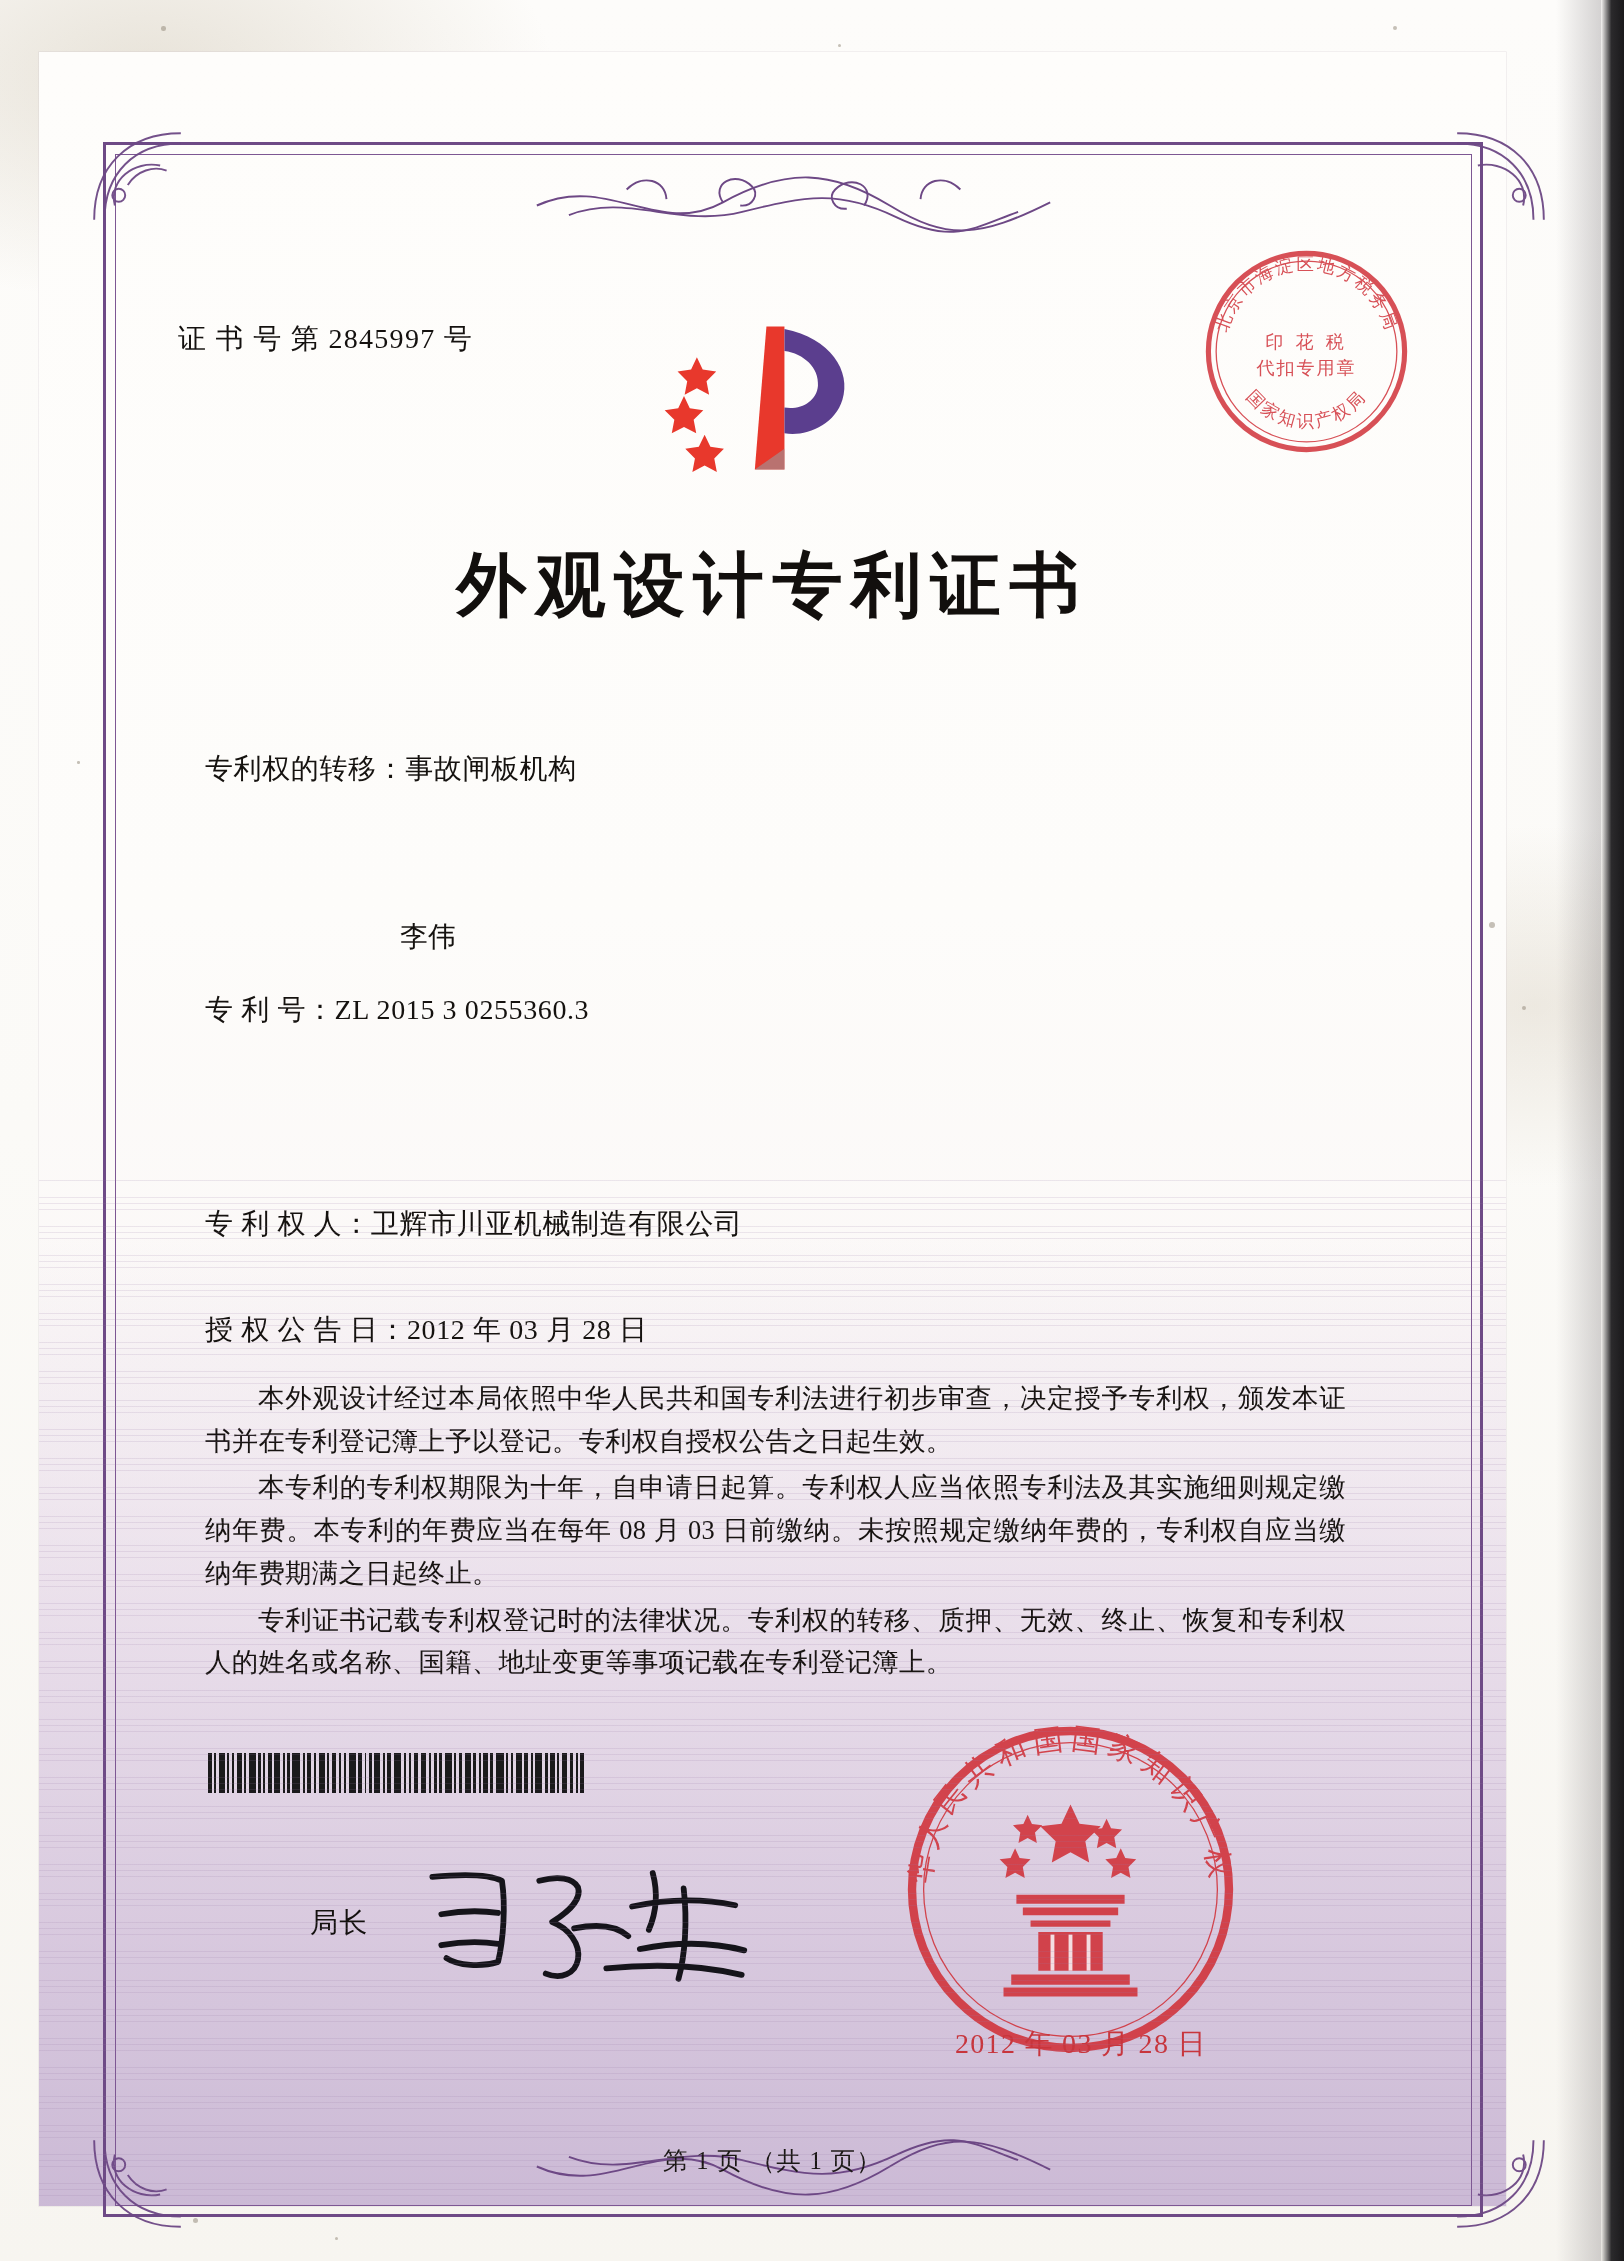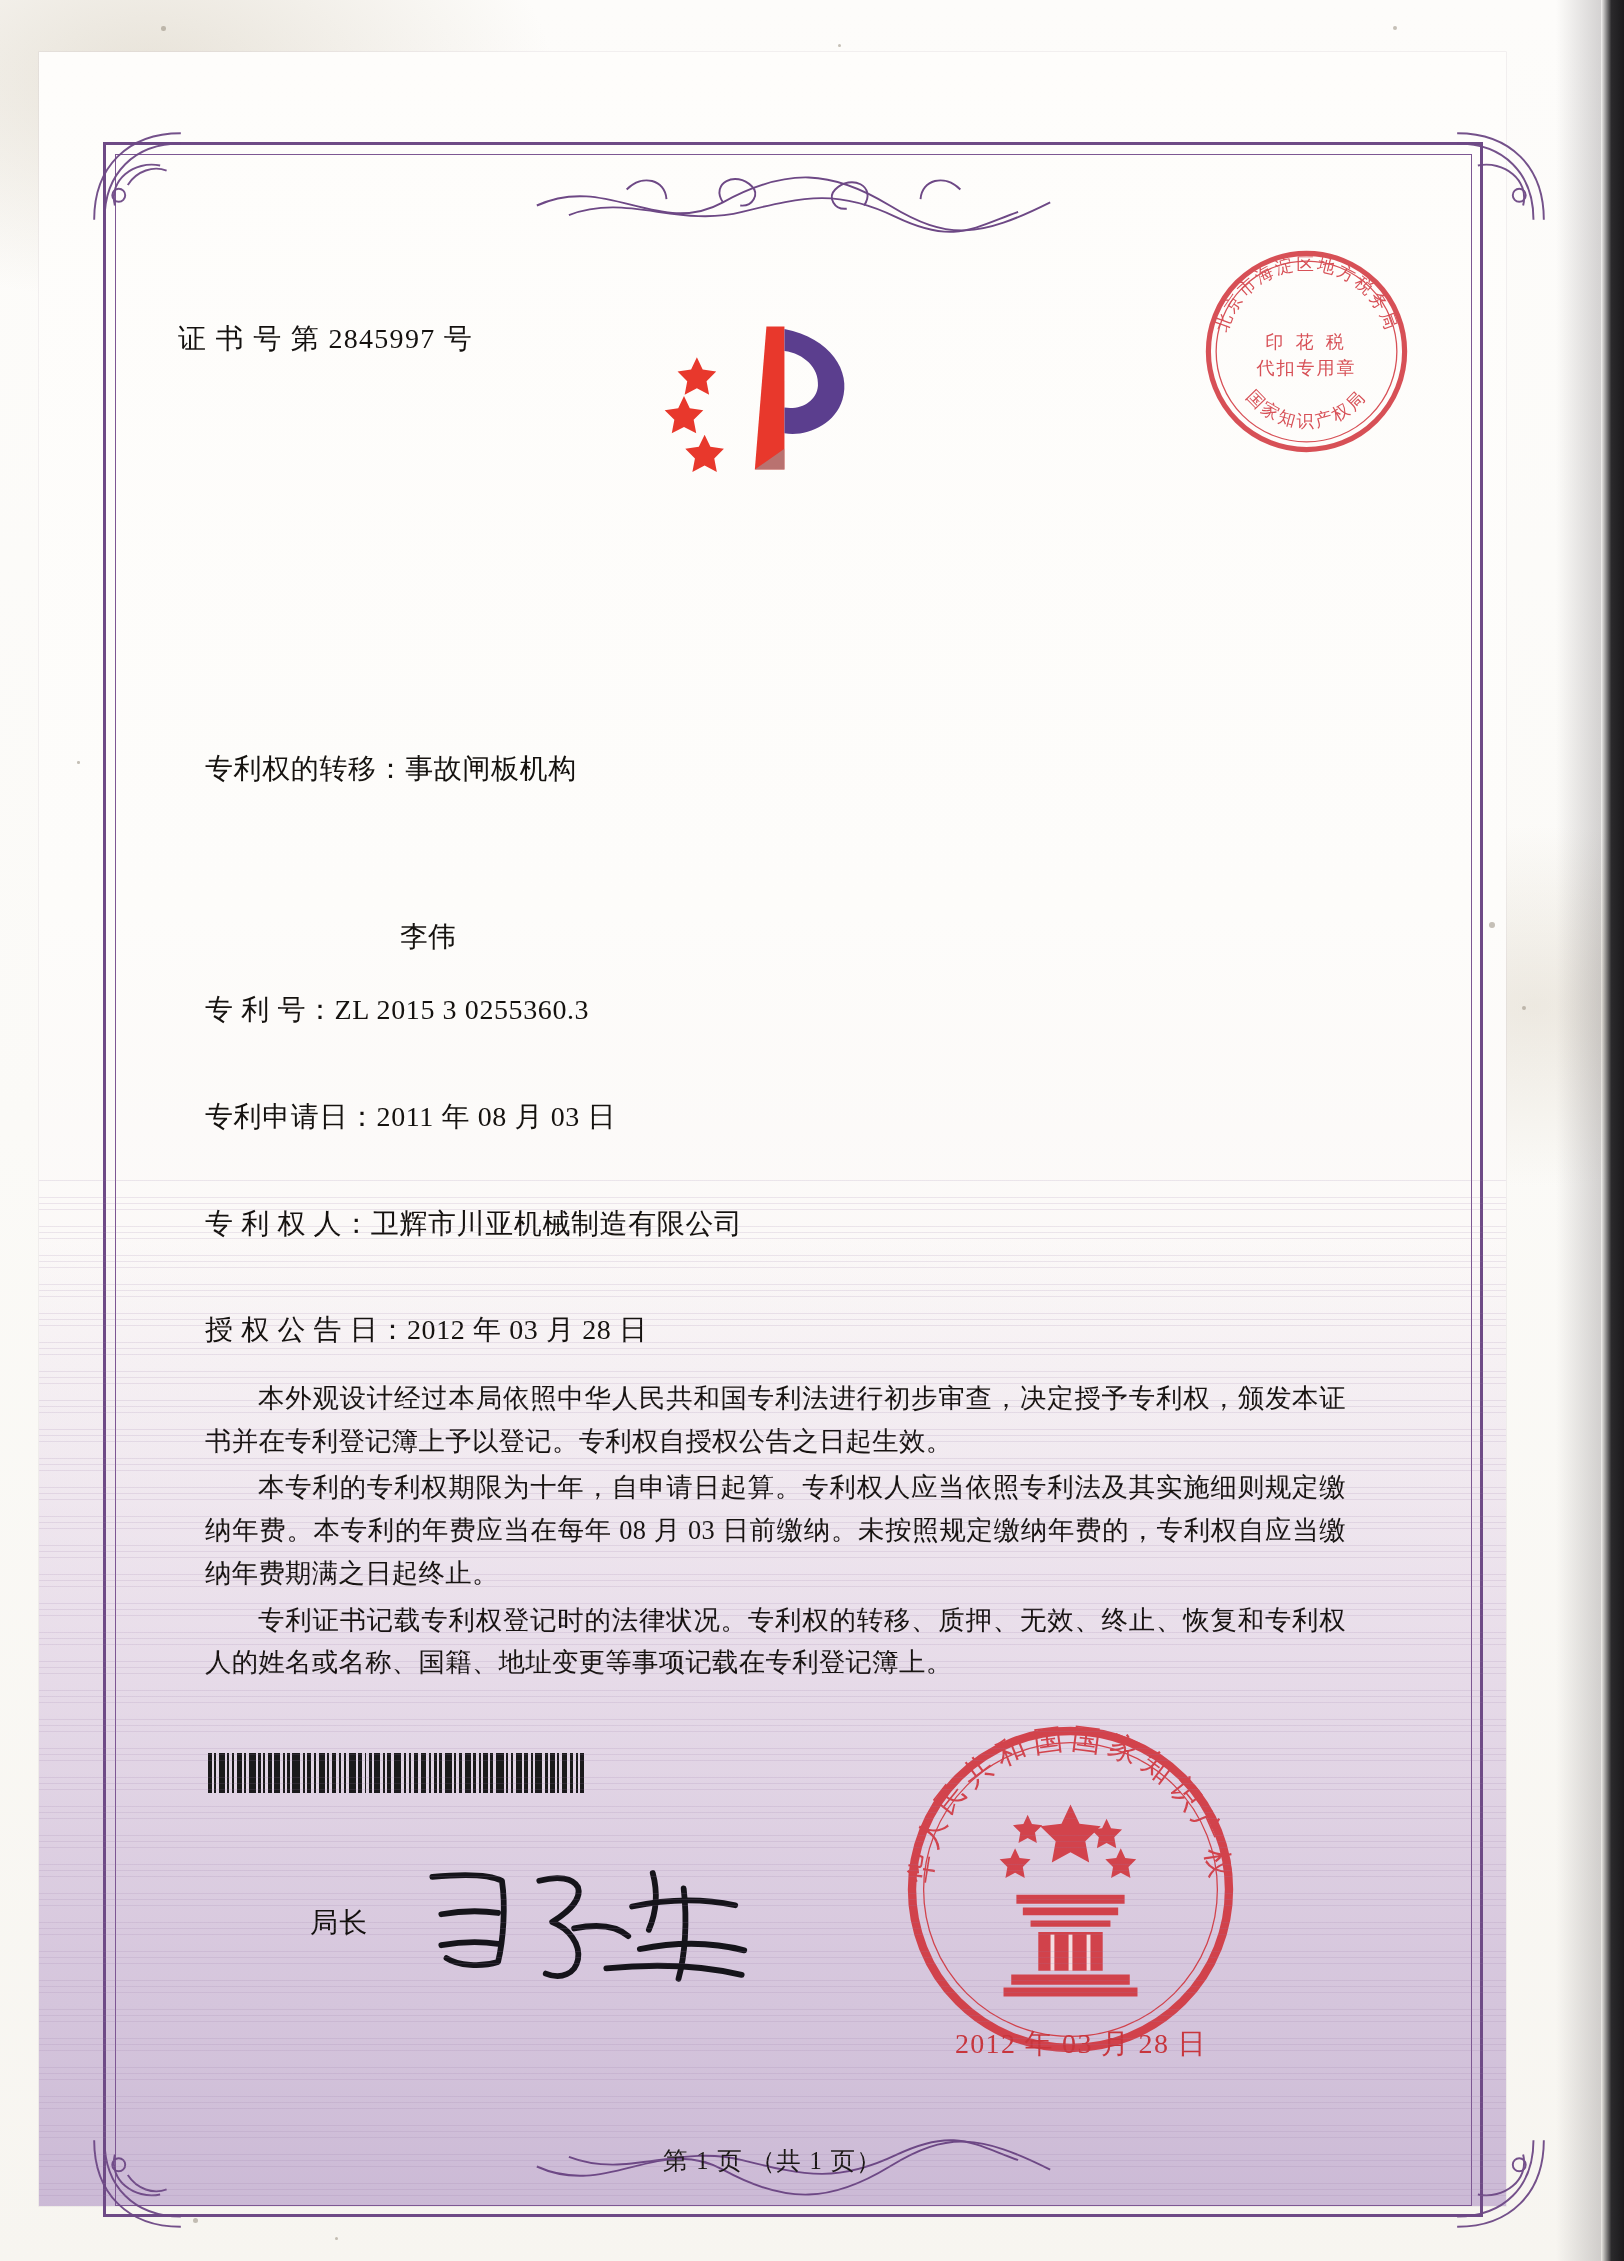--- a/index.html
+++ b/index.html
@@ -327,34 +327,32 @@
       </text>
       <path id="taxArcBot" d="M 48 165 A 117 117 0 0 0 282 165" fill="none"></path>
       <text class="stamp-text" font-size="27" letter-spacing="4">
         <textPath href="#taxArcBot" startOffset="50%" text-anchor="middle">国家知识产权局</textPath>
       </text>
       <text class="stamp-text" x="165" y="160" font-size="28" text-anchor="middle" letter-spacing="6">印 花 税</text>
       <text class="stamp-text" x="165" y="200" font-size="28" text-anchor="middle" letter-spacing="3">代扣专用章</text>
     </g>
   </svg>
 
+  <div id="doc-title">外观设计专利证书</div>
 
   <div class="field" id="f-design-name">
     <span class="lbl">专利权的转移：</span><span>事故闸板机构</span>
   </div>
 
   <div class="field-cont" id="f-designers2">李伟</div>
 
   <div class="field" id="f-patent-no">
     <span class="lbl">专    利    号：</span><span>ZL 2015 3 0255360.3</span>
   </div>
 
-  <div class="field" id="f-apply-date">
-    <span class="lbl">专利申请日：</span><span>2011 年 08 月 03 日</span>
-  </div>
 
   <div class="field" id="f-owner">
     <span class="lbl">专  利  权  人：</span><span>卫辉市川亚机械制造有限公司</span>
   </div>
 
   <div class="field" id="f-grant-date">
     <span class="lbl">授 权 公 告 日：</span><span>2012 年 03 月 28 日</span>
   </div>
 
   <div id="body-text">

